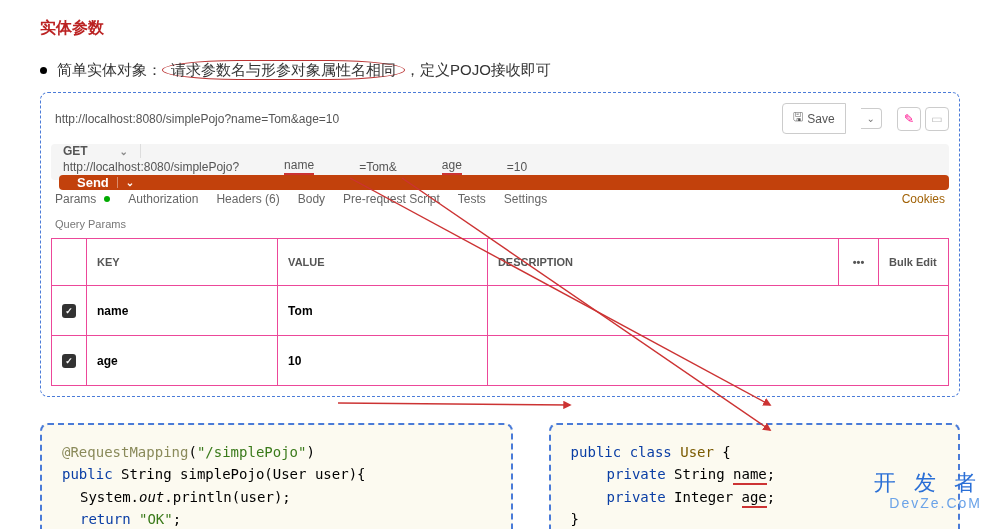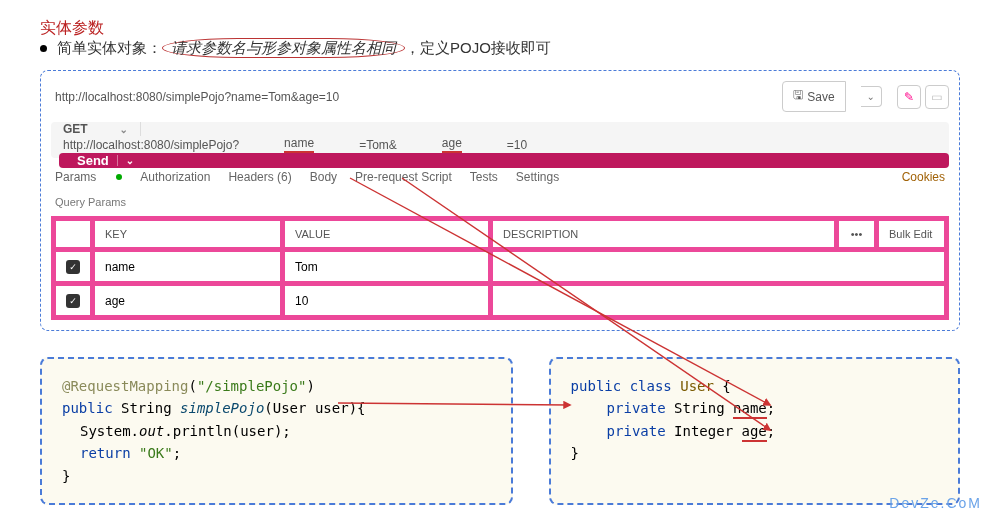--- a/index.html
+++ b/index.html
@@ -1,57 +1,57 @@
 <!DOCTYPE html>
 <html><head>
   <meta charset="utf-8">
   <style>
     * { box-sizing: border-box; margin: 0; padding: 0; }
     body { font-family: -apple-system, "Helvetica Neue", Arial, sans-serif; width:1000px; height:529px; background:#fff; position:relative; padding-top:18px; }
-    .title { color:#b22; font-weight:400; font-size:16px; margin-left:40px; }
+    .title { color:#b22; font-weight:700; font-size:16px; margin-left:40px; margin-bottom:22px; }
     .sub { color:#333; font-size:15px; margin-left:40px; margin-bottom:12px; display:flex; align-items:center; gap:10px; }
     .bullet { width:7px; height:7px; background:#000; border-radius:50%; }
     .postman { margin:0 40px; border:1px dashed #4a7bd8; border-radius:8px; padding:10px; position:relative; }
     .pm-top { display:flex; align-items:center; gap:15px; margin-bottom:10px; }
     .crumb { flex:1; font-size:12px; color:#555; padding:0 4px; }
     .btn-save { border:1px solid #ccc; border-radius:4px 0 0 4px; padding:4px 10px; font-size:12px; display:flex; align-items:center; gap:4px; color:#555; }
     .btn-drop { border:1px solid #ccc; border-left:0; border-radius:0 4px 4px 0; padding:4px 6px; font-size:10px; color:#777; }
     .icon-grp { display:flex; gap:4px; }
     .icon-btn { border:1px solid #ccc; border-radius:4px; width:24px; height:24px; display:flex; align-items:center; justify-content:center; }
     .pencil { color:#f08; font-size:12px; }
     .url-row { display:flex; align-items:stretch; height:36px; background:#f5f5f5; border-radius:4px; margin-bottom:12px;flex-direction:column; }
     .method { width:90px; display:flex; align-items:center; padding:0 12px; font-size:12px; font-weight:600; color:#555; border-right:1px solid #ddd; justify-content:space-between; }
     .url-input { flex:1; display:flex; align-items:center; padding:0 12px; font-size:12px; color:#555; position:relative;gap:45px; }
-    .send-btn { background:#be185d; color:#fff; font-weight:600; font-size:13px; display:flex; align-items:center; padding:0 18px; border-radius:4px; margin-left:8px; gap:8px; }
+    .send-btn { background:#c2410c; color:#fff; font-weight:600; font-size:13px; display:flex; align-items:center; padding:0 18px; border-radius:4px; margin-left:8px; gap:8px; }
     .send-btn .caret { border-left:1px solid rgba(255,255,255,.4); padding-left:8px; font-size:10px; }
     .tabs { display:flex; gap:18px; font-size:12px; color:#666; padding:0 4px 12px 4px; position:relative; }
-    .tab { cursor:pointer; display:flex; align-items:center; gap:20px; }
+    .tab { cursor:pointer; display:flex; align-items:center; gap:8px; }
     .dot-g { width:6px; height:6px; background:#0a0; border-radius:50%; }
     .cookies { margin-left:auto; color:#a16207; cursor:pointer; }
     .qp-label { font-size:11px; color:#777; padding:0 4px 8px; }
     .tbl { width:100%; border-collapse:collapse; }
-    .tbl th, .tbl td { border:5px solid #ec4899; padding:7px 10px; font-size:12px; text-align:left; font-weight:400; }
+    .tbl th, .tbl td { border:1px solid #ec4899; padding:17px 10px; font-size:12px; text-align:left; font-weight:700; }
     .tbl th { color:#555; font-size:11px; }
     .chk { width:30px; text-align:center !important; }
     .chk-box { width:14px; height:14px; background:#333; border-radius:3px; display:inline-flex; align-items:center; justify-content:center; color:#fff; font-size:9px; }
     .more-cell { width:40px; text-align:center !important; color:#555; }
     .bulk { width:70px; color:#555; font-size:11px;margin-top:24px; }
     .code-row { display:flex; gap:36px; margin:26px 40px 0; position:relative; }
     .code-box { border:2px dashed #4a7bd8; border-radius:8px; background:#fcfaf0; padding:16px 20px; font-family:Consolas,Menlo,monospace; font-size:14px; line-height:1.6; }
     .cb1 { flex:1.05; }
     .cb2 { flex:.9; }
     .kw { color:#0a3ea5; }
     .cls { color:#7a5a00; }
-    .fn { color:#0c4a6e;font-style:italic; }
+    .fn { color:#000000; }
     .str { color:#3a7a1a; }
     .ann { color:#8a8a5a; }
     .ind { display:inline-block; width:18px; }
     .ind2 { display:inline-block; width:36px; }
     .red-u { border-bottom:2px solid #c33; padding-bottom:1px; }
-    .red-circle { border:1.5px solid #b33; border-radius:50% / 80%; padding:0 8px 1px;font-style:italic; }
+    .red-circle { border:1.5px solid #b33; border-radius:50% / 80%; padding:0 8px 1px; }
     .watermark { position:absolute; right:18px; bottom:18px; font-size:22px; color:#2a6fd6; font-weight:300; letter-spacing:6px; line-height:1.1; text-align:right; }
     .wm-sub { font-size:14px; letter-spacing:2px; color:#6ba3e8; }
     svg.arrows { position:absolute; inset:0; width:1000px; height:529px; pointer-events:none; }
   </style>
 </head>
 <body>
 
 <div class="title">实体参数</div>
 
 <div class="sub">
@@ -148,20 +148,21 @@
   </div>
   <div class="code-box cb2">
     <div><span class="kw">public</span> <span class="kw">class</span> <span class="cls">User</span> {</div>
     <div><span class="ind2"></span><span class="kw">private</span> <span>String</span> <span class="red-u">name</span>;</div>
     <div><span class="ind2"></span><span class="kw">private</span> <span>Integer</span> <span class="red-u">age</span>;</div>
     <div>}</div>
   </div>
 </div>
 
 <div class="watermark">
+  <div>开 发 者</div>
   <div class="wm-sub">DevZe.CoM</div>
 </div>
 
 <svg class="arrows">
   <defs>
       <marker id="ah" viewBox="0 0 10 10" refX="8" refY="5" markerWidth="6" markerHeight="6" orient="auto">
         <path d="M0,0 L10,5 L0,10 z" fill="#c33"></path>
       </marker>
     </defs>
   <line x1="350" y1="178" x2="770" y2="405" stroke="#c33" stroke-width="1.4" marker-end="url(#ah)"></line>

